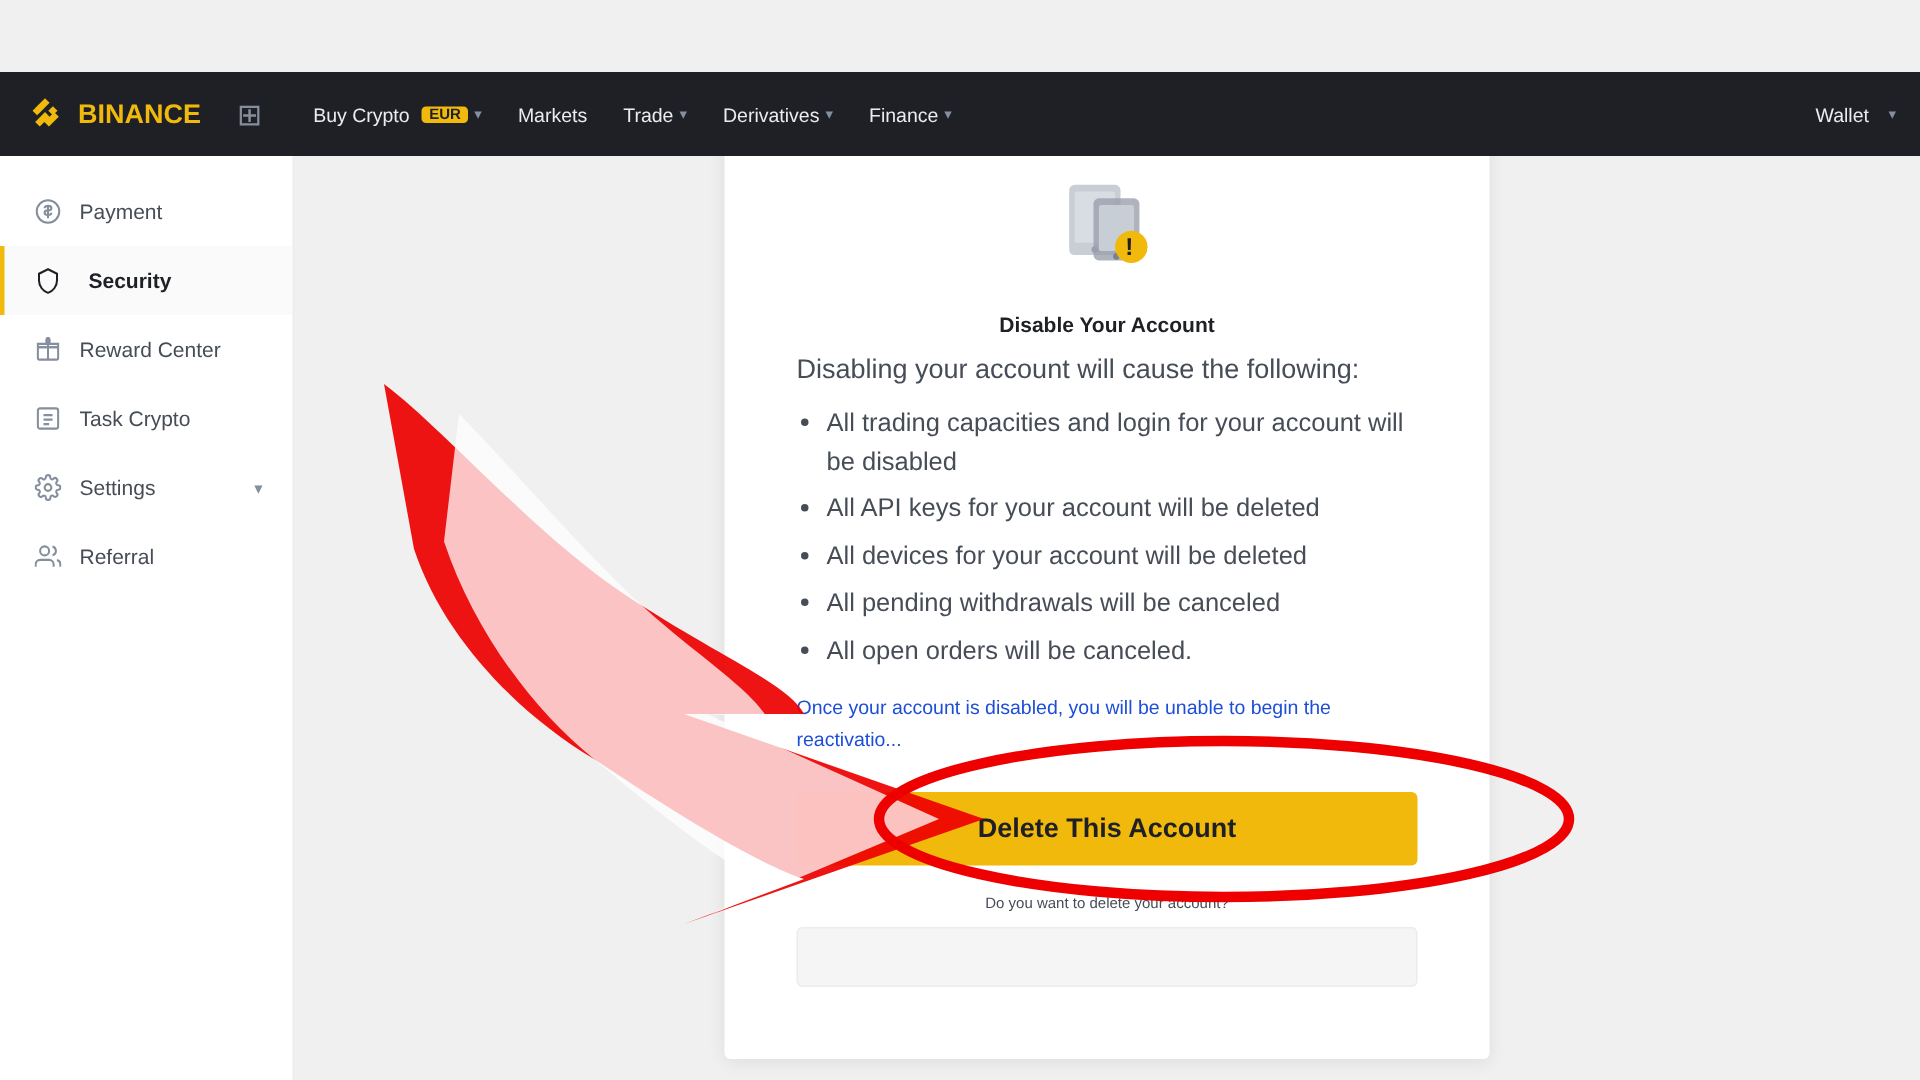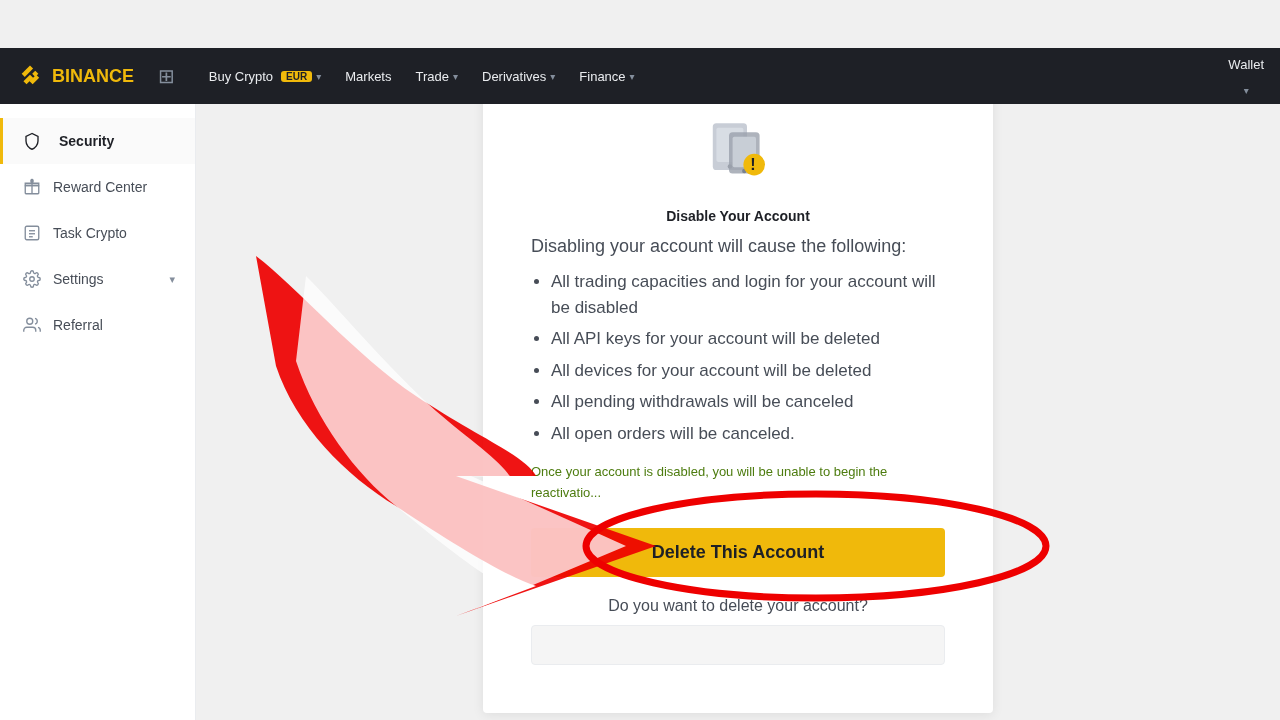--- a/index.html
+++ b/index.html
@@ -62,21 +62,20 @@
       margin-left: 4px;
     }
     .topnav-right {
       margin-left: auto;
       color: #eaecef;
       font-size: 13px;
       display: flex;
       align-items: center;
       gap: 13px;
       cursor: pointer;
-      flex-direction: column;
     }
     .chevron {
       font-size: 10px;
       color: #848e9c;
     }
 
     
     .layout {
       display: flex;
       margin-top: 56px;
@@ -169,39 +168,39 @@
       margin-bottom: 16px;
     }
     .modal-list li {
       font-size: 17px;
       color: #474d57;
       margin-bottom: 6px;
       line-height: 1.5;
     }
     .modal-note {
       font-size: 13px;
-      color: #4d7c0f;
+      color: #1d4ed8;
       margin-bottom: 24px;
       line-height: 1.6;
     }
     .delete-btn {
       width: 100%;
       background: #f0b90b;
       color: #1e2026;
       border: none;
       border-radius: 4px;
       font-size: 18px;
       font-weight: 700;
       padding: 14px 0;
       cursor: pointer;
       margin-bottom: 20px;
     }
     .modal-question {
       text-align: center;
-      font-size: 16px;
+      font-size: 10px;
       color: #474d57;
       margin-bottom: 10px;
     }
     .modal-input-wrap {
       width: 100%;
     }
     .modal-input {
       width: 100%;
       background: #f5f5f5;
       border: 1px solid #eaecef;
@@ -267,20 +266,29 @@
   <aside class="sidebar">
     <div class="sidebar-item">
       <span class="sidebar-icon">
         <svg width="18" height="18" viewBox="0 0 24 24" fill="none" stroke="currentColor" stroke-width="1.8">
           <circle cx="12" cy="8" r="4"></circle>
             <path d="M4 20c0-4 3.6-7 8-7s8 3 8 7"></path>
         </svg>
       </span>
       <span>Dashboard</span>
     </div>
+    <div class="sidebar-item">
+      <span class="sidebar-icon">
+        <svg width="18" height="18" viewBox="0 0 24 24" fill="none" stroke="currentColor" stroke-width="1.8">
+          <circle cx="12" cy="12" r="10"></circle>
+            <path d="M12 6v12M9 9c0-1.5 1.3-2 3-2s3 .5 3 2-1.3 2-3 2-3 .5-3 2 1.3 2 3 2 3-.5 3-2"></path>
+        </svg>
+      </span>
+      <span>Payment</span>
+    </div>
     <div class="sidebar-item active">
       <span class="sidebar-icon">
         <svg width="18" height="18" viewBox="0 0 24 24" fill="none" stroke="currentColor" stroke-width="1.8">
           <path d="M12 2L4 6v6c0 5 3.6 9.7 8 11 4.4-1.3 8-6 8-11V6L12 2z"></path>
         </svg>
       </span>
       <span>Security</span>
     </div>
     <div class="sidebar-item">
       <span class="sidebar-icon">

